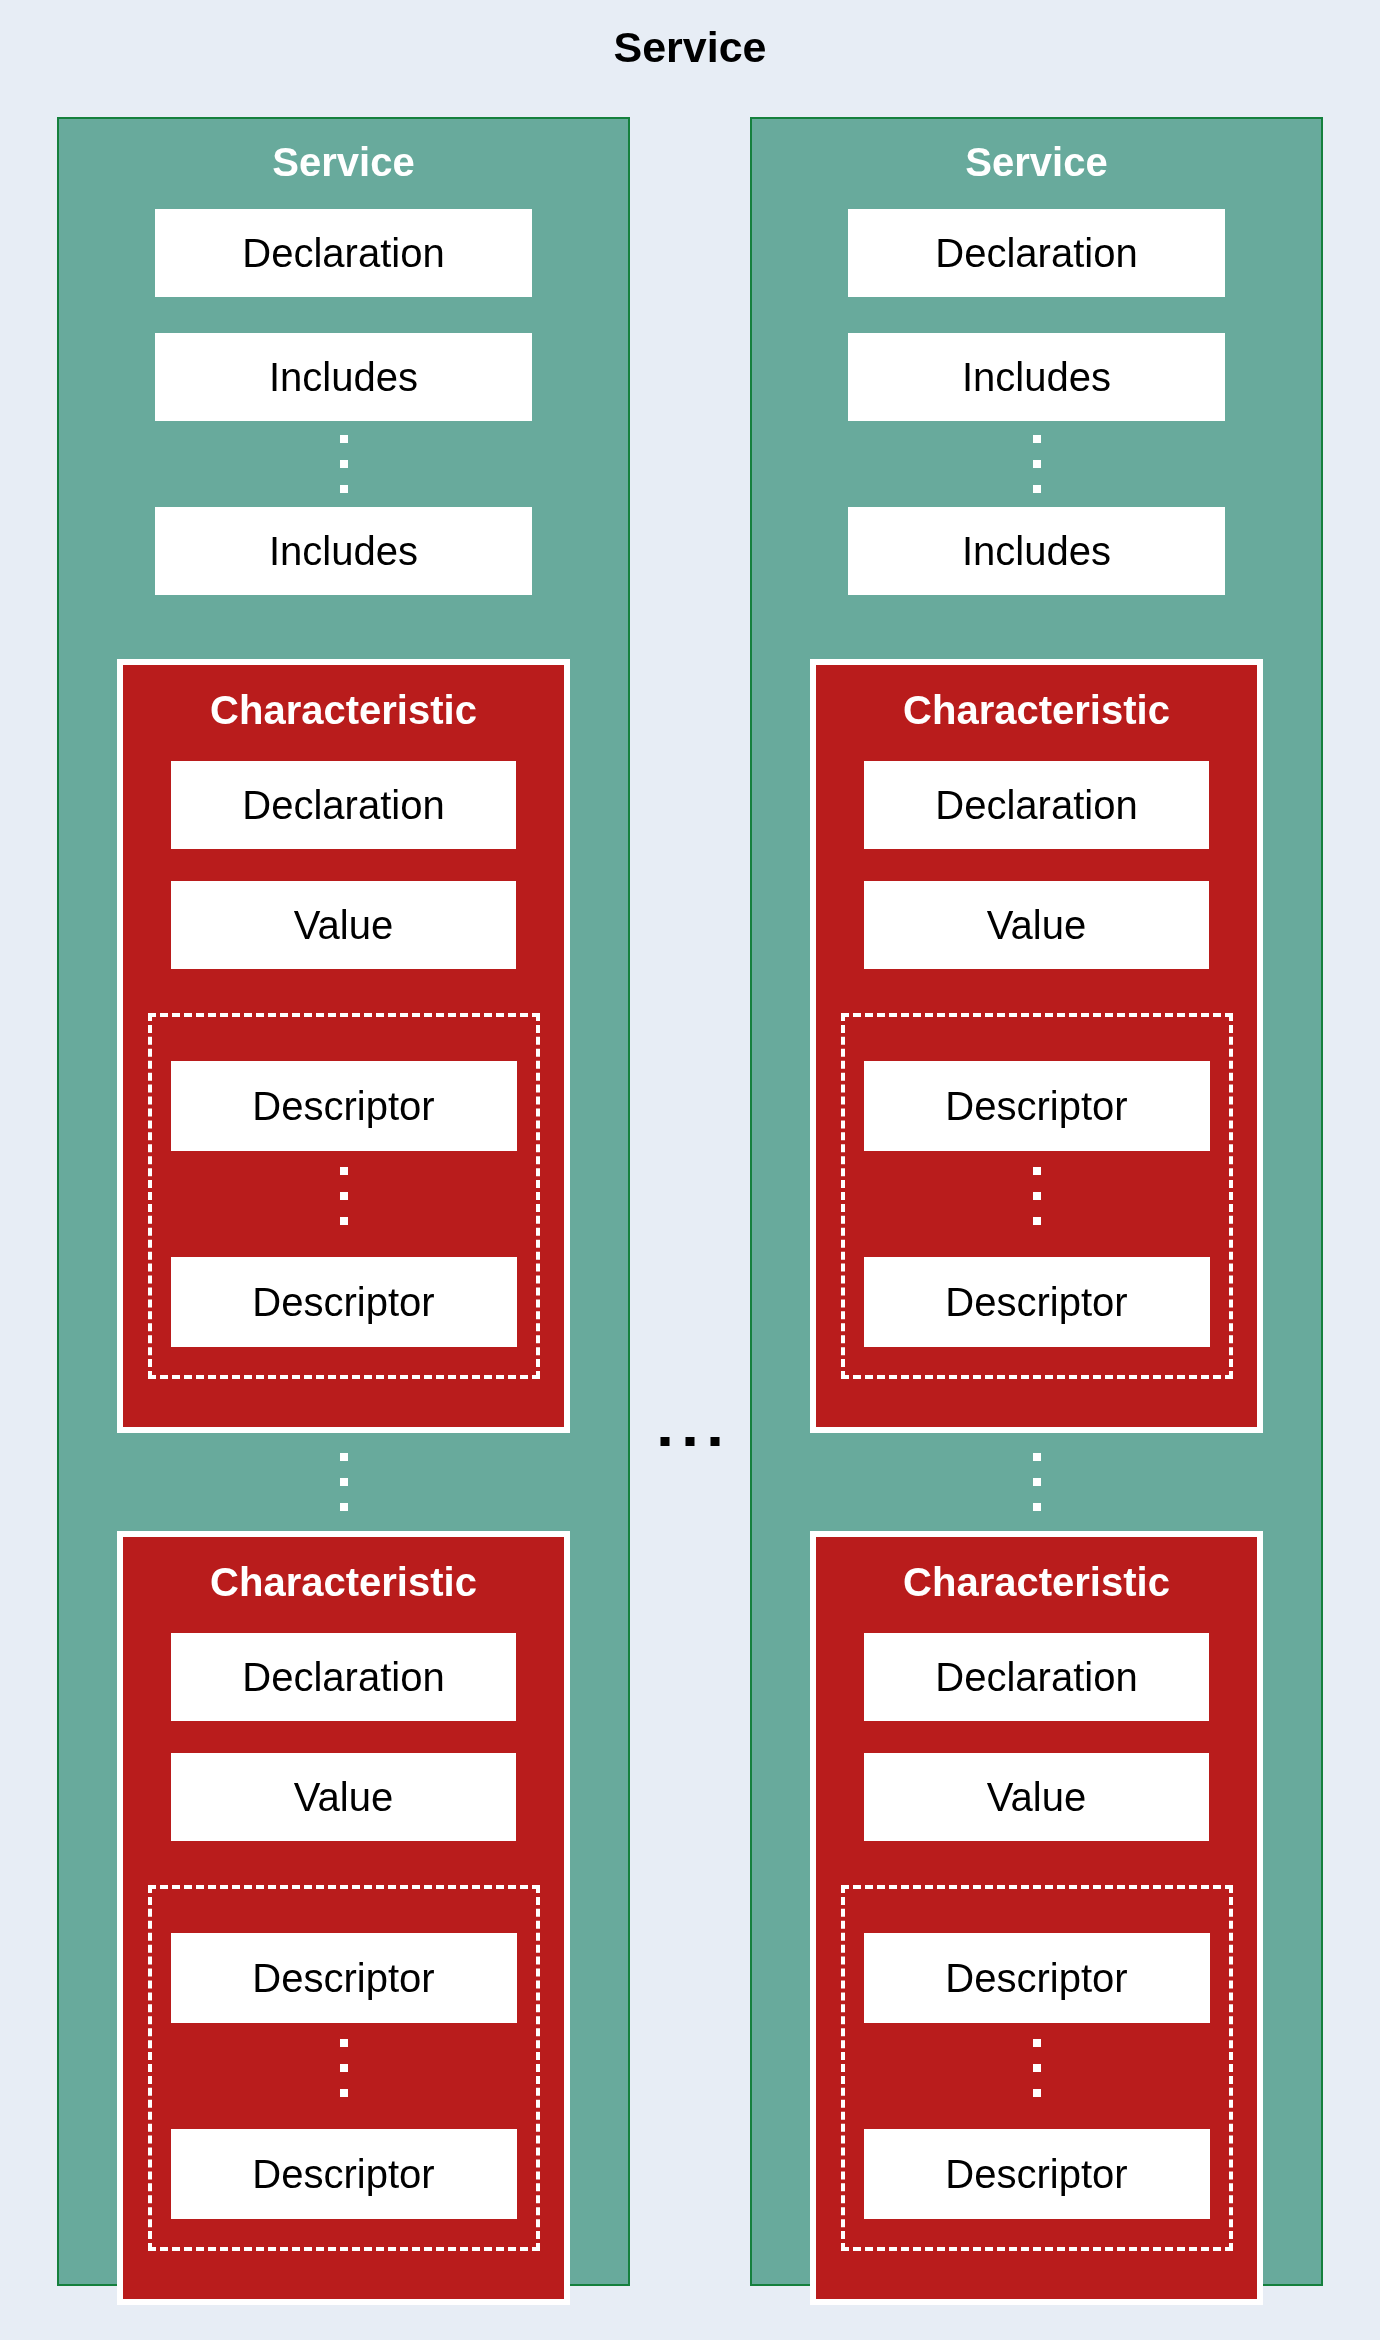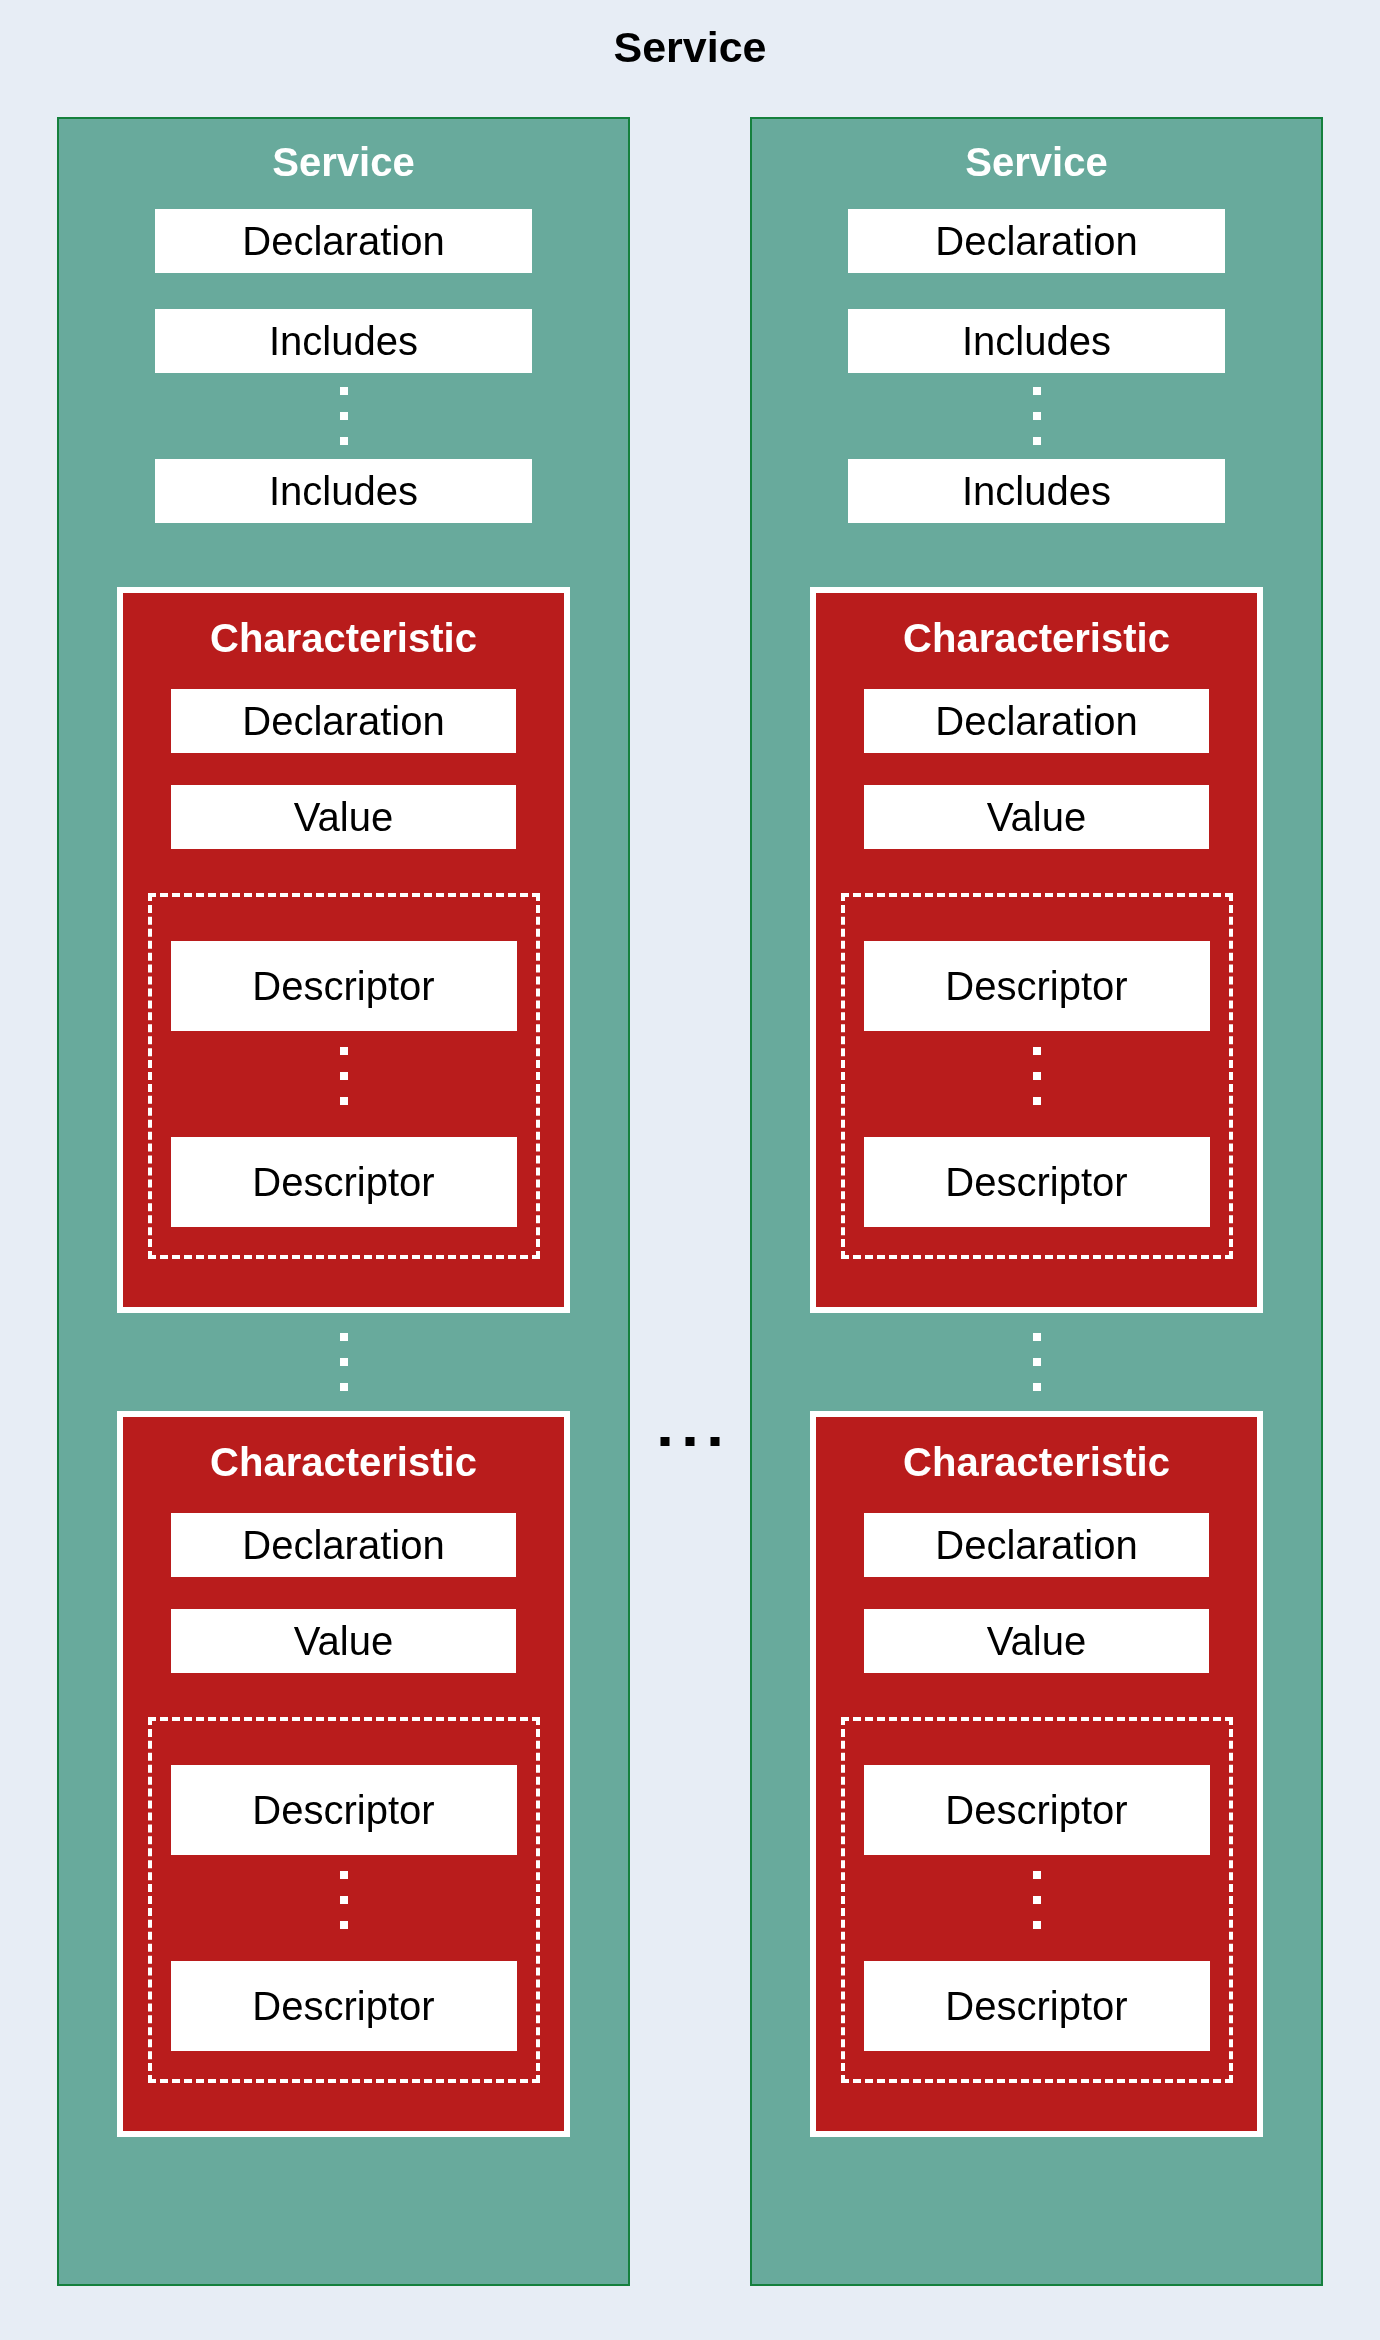--- a/index.html
+++ b/index.html
@@ -39,21 +39,21 @@
   .block-title {
     font-size: 40px;
     font-weight: bold;
     color: #fff;
     line-height: 1.25;
     margin-top: 18px;
     flex: none;
   }
   .wbox {
     width: 377px;
-    height: 64px;
+    height: 88px;
     background: #fff;
     color: #000;
     font-size: 40px;
     display: flex;
     align-items: center;
     justify-content: center;
     flex: none;
   }
   .svc-decl { margin-top: 22px; }
   .includes-first { margin-top: 36px; }

